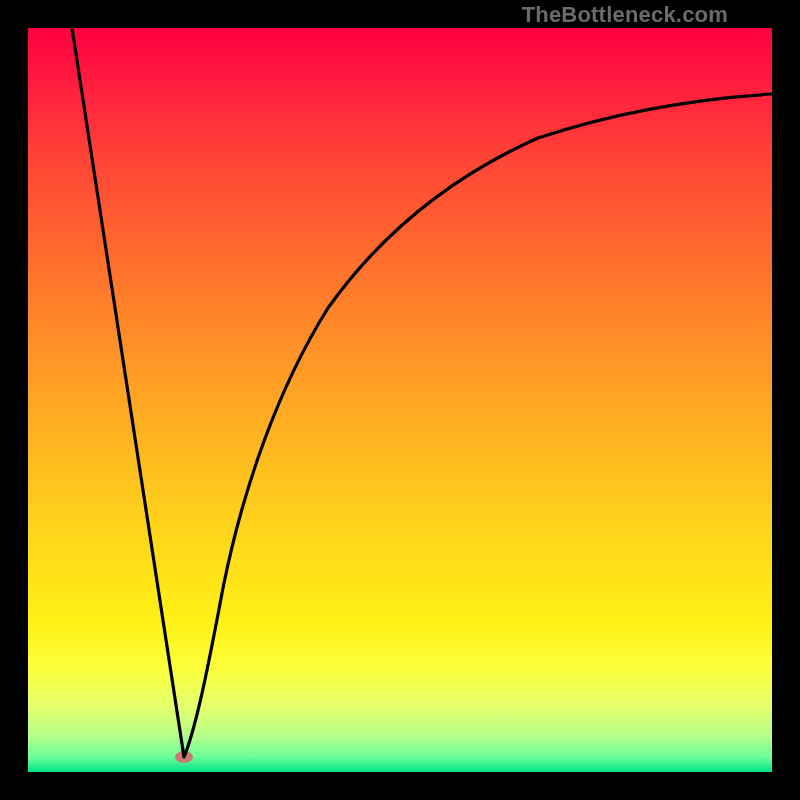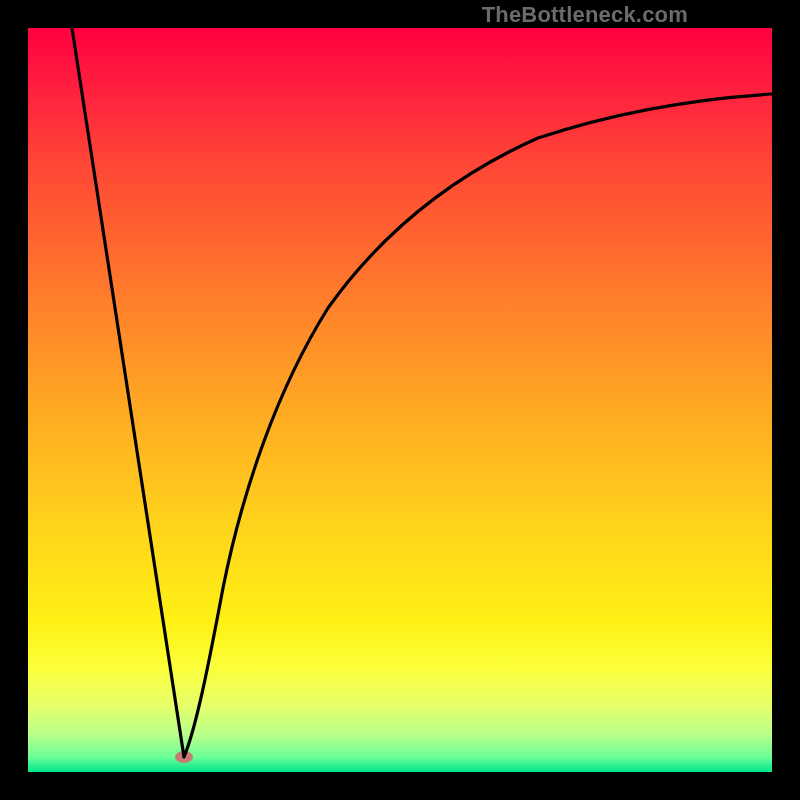--- a/index.html
+++ b/index.html
@@ -8,20 +8,21 @@
     width: 800px;
     height: 800px;
     overflow: hidden;
     background: #000;
     font-family: Arial, Helvetica, sans-serif;
   }
   .wrapper {
     position: relative;
     width: 700px;
     height: 800px;
+    padding-left: 40px;
   }
   .watermark {
     position: absolute;
     top: 2px;
     right: 12px;
     font-size: 22px;
     font-weight: 600;
     color: #6b6b6b;
     letter-spacing: 0.2px;
     z-index: 4;

